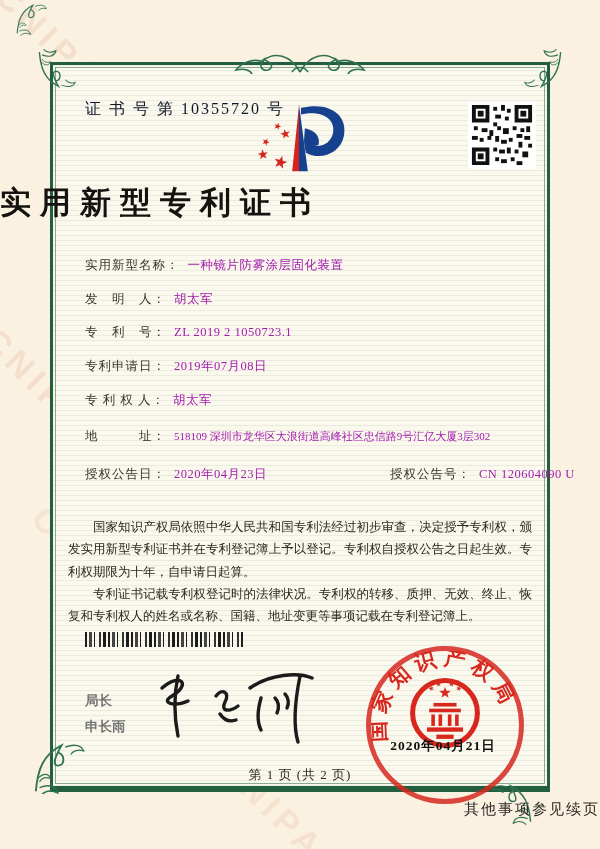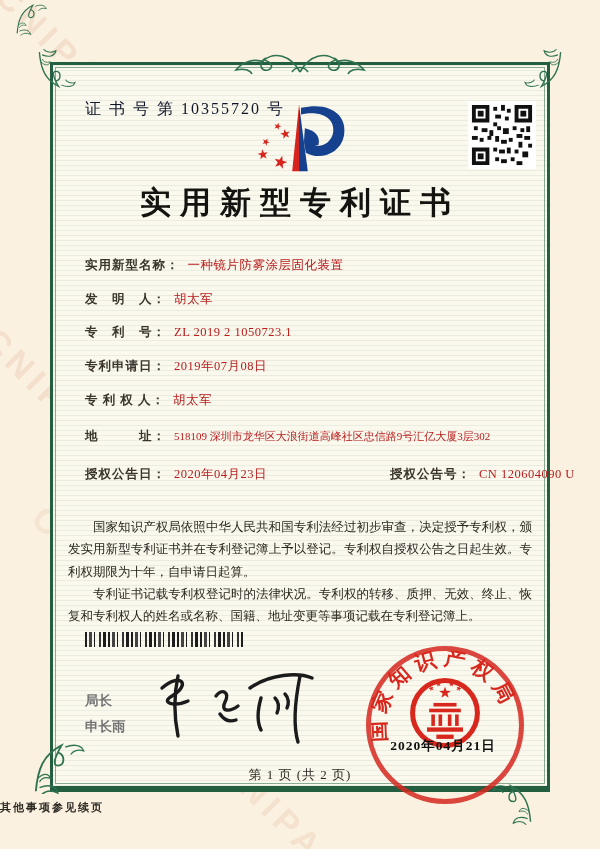--- a/index.html
+++ b/index.html
@@ -32,26 +32,26 @@
     border:1px solid rgba(45,105,75,0.55);
     pointer-events:none;
   }
   .flourish{position:absolute;z-index:2;}
   
   .content{position:absolute;inset:0;z-index:3;}
   .cert-no{position:absolute;left:85px;top:99px;font-size:16px;letter-spacing:2px;color:#0f172a;font-family:Liberation Serif, serif;}
   .logo{position:absolute;left:236px;top:99px;width:128px;height:80px;}
   .qr{position:absolute;left:468px;top:101px;width:64px;height:64px;background:#fff;padding:2px;}
   .title{
-    position:absolute;left:0;right:0;top:182px;text-align:center;
+    position:absolute;left:0;right:0;top:182px;
     font-size:31px;font-weight:bold;letter-spacing:9px;color:#15130f;
   }
   .row{position:absolute;left:85px;right:60px;font-size:12.5px;color:#3a352c;white-space:nowrap;}
-  .row .lab{font-weight:700;letter-spacing:1px;}
-  .row .val{margin-left:8px;letter-spacing:0.5px;color:#b91c1c;}
+  .row .lab{font-weight:400;letter-spacing:1px;}
+  .row .val{margin-left:8px;letter-spacing:0.5px;color:#a21caf;}
   .row.addr .val{font-size:11px;letter-spacing:0;}
   .pair2{position:absolute;left:305px;top:0;}
   .paras{
     position:absolute;left:68px;width:464px;top:516px;
     font-size:12.5px;line-height:1.78;text-align:justify;color:#2b2archive620;color:#2b2820;
   }
   .paras p{margin:0;text-indent:2em;}
   .barcode{
     position:absolute;left:85px;top:632px;width:158px;height:15px;
     background:repeating-linear-gradient(90deg,
@@ -69,21 +69,21 @@
     border:5px solid rgba(213,40,30,0.85);border-radius:50%;
     box-sizing:border-box;
   }
   .seal-ring{position:absolute;left:0;top:0;width:148px;height:148px;}
   .seal-emblem{position:absolute;left:38px;top:26px;width:72px;height:72px;}
   .seal-date{
     position:absolute;left:2px;top:86px;width:140px;text-align:center;
     font-size:13.5px;font-weight:bold;color:#111;letter-spacing:1px;white-space:nowrap;
   }
   .page-num{position:absolute;left:0;right:0;top:766px;text-align:center;font-size:13px;color:#2c2a24;letter-spacing:1px;}
-  .foot-note{position:absolute;left:0;right:0;top:800px;text-align:left;font-size:11px;color:#2c2a24;letter-spacing:2px;font-weight:bold;}
+  .foot-note{position:absolute;left:0;right:0;top:800px;text-align:right;font-size:15px;color:#2c2a24;letter-spacing:2px;}
 </style>
 </head>
 <body>
 
 <svg width="0" height="0" style="position:absolute" aria-hidden="true">
   <defs>
     <path id="star5" d="M0,-10 L2.35,-3.24 L9.51,-3.09 L3.80,1.24 L5.88,8.09 L0,4 L-5.88,8.09 L-3.80,1.24 L-9.51,-3.09 L-2.35,-3.24 Z"></path>
     <g id="flourish-g">
       <path d="M2,58 C4,34 10,18 30,8 C22,22 20,30 26,30 C34,30 34,18 26,16" fill="none" stroke="#2f7350" stroke-width="2"></path>
       <path d="M6,54 C16,50 24,52 26,60 C18,56 12,58 8,62" fill="none" stroke="#2f7350" stroke-width="1.6"></path>

